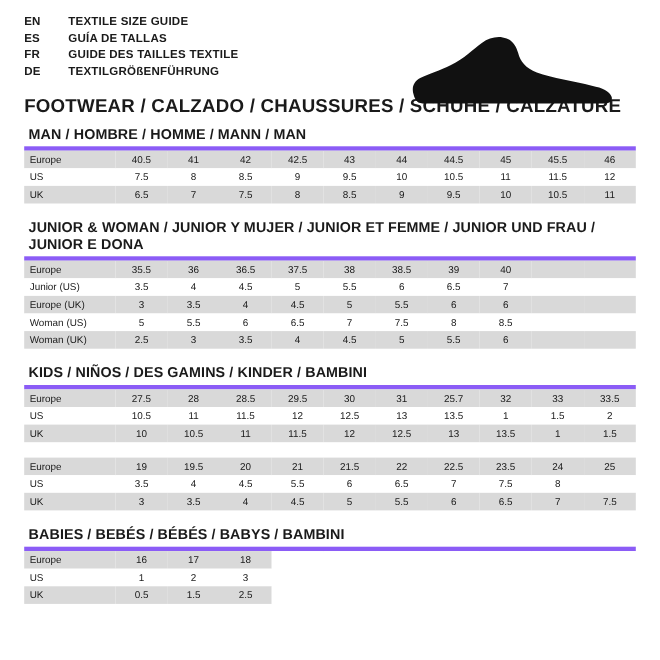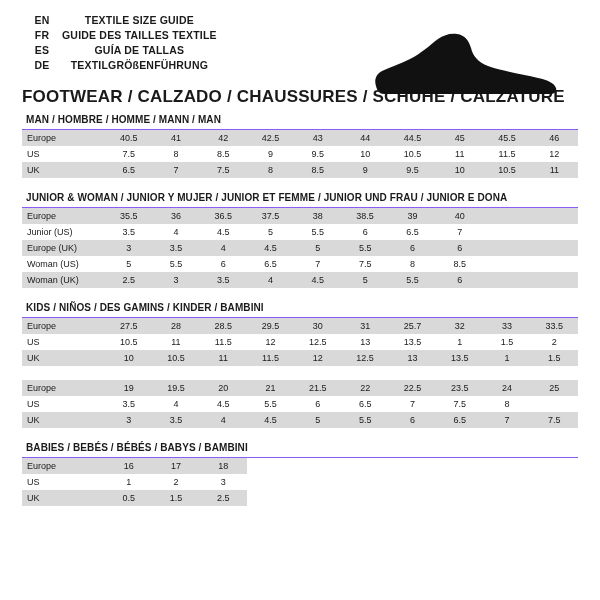--- a/index.html
+++ b/index.html
@@ -31,21 +31,20 @@
     border-collapse: collapse;
   }
   .lang-table td {
     font-size: 10.5px;
     font-weight: bold;
     letter-spacing: 0.2px;
     padding: 0 0 3px 0;
     vertical-align: top;
     line-height: 12px;
     white-space: nowrap;
-    text-align: center;
   }
   .lang-code {
     width: 40px;
     color: #1a1a1a;
   }
   .shoe-wrap {
     position: absolute;
     right: 18px;
     top: 16px;
     width: 190px;
@@ -56,25 +55,25 @@
     font-weight: bold;
     letter-spacing: 0.2px;
     margin-top: 13px;
   }
 
   
   .section {
     margin-top: 14px;
   }
   .section-title {
-    font-size: 10px;
+    font-size: 13px;
     font-weight: bold;
     letter-spacing: 0.1px;
     padding: 0 0 4px 4px;
-    border-bottom: 1px solid #8b5cf6;
+    border-bottom: 4px solid #8b5cf6;
     margin-bottom: 0;
   }
   table.size {
     border-collapse: collapse;
     width: 100%;
     table-layout: fixed;
   }
   table.size td {
     font-size: 9px;
     height: 16px;
@@ -106,26 +105,26 @@
 <div class="page">
 
   <div class="header">
     <table class="lang-table">
       <tbody>
         <tr>
           <td class="lang-code">EN</td>
           <td>TEXTILE SIZE GUIDE</td>
         </tr>
         <tr>
+          <td class="lang-code">ES</td>
+          <td>GUÍA DE TALLAS</td>
+        </tr>
+        <tr>
           <td class="lang-code">FR</td>
           <td>GUIDE DES TAILLES TEXTILE</td>
-        </tr>
-        <tr>
-          <td class="lang-code">ES</td>
-          <td>GUÍA DE TALLAS</td>
         </tr>
         <tr>
           <td class="lang-code">DE</td>
           <td>TEXTILGRÖßENFÜHRUNG</td>
         </tr>
       </tbody>
     </table>
 
     <div class="shoe-wrap">
       <svg viewBox="0 0 190 72" width="190" height="72" aria-hidden="true">

